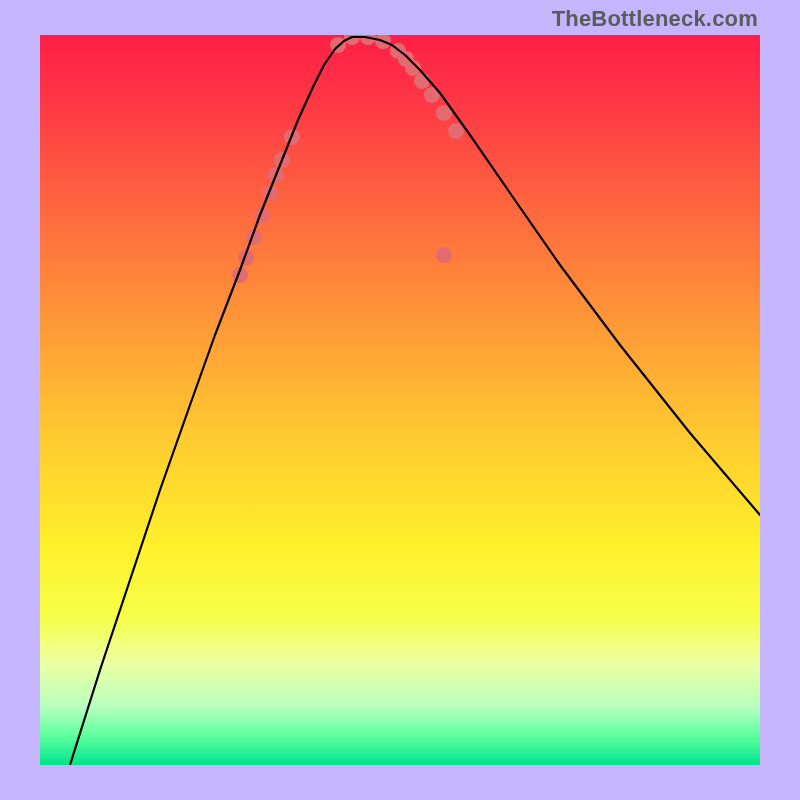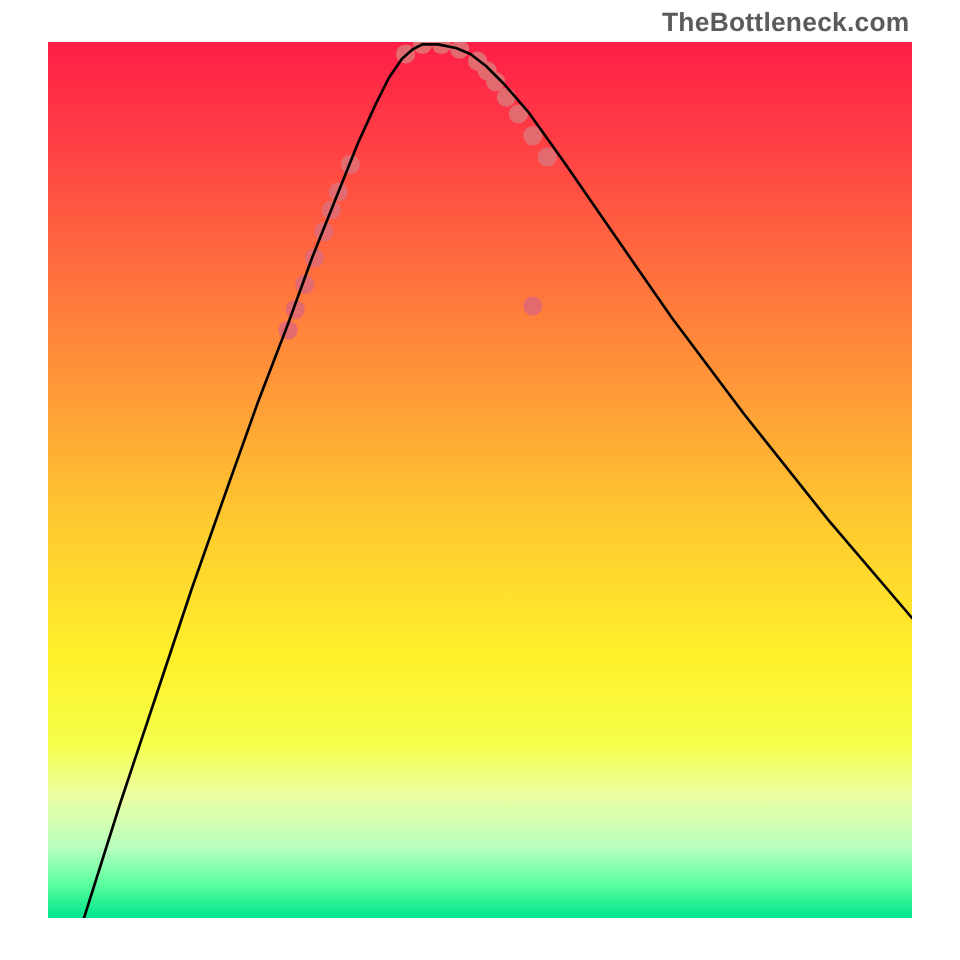--- a/index.html
+++ b/index.html
@@ -9,21 +9,21 @@
     height: 800px;
     background: #000;
     overflow: hidden;
   }
   .frame {
     position: absolute;
     left: 0;
     top: 0;
     width: 800px;
     height: 800px;
-    background: #ffffff;
+    background: #c4b5fd;
   }
   .plot-area {
     position: absolute;
     left: 40px;
     top: 35px;
     width: 720px;
     height: 730px;
     overflow: hidden;
   }
   .gradient-bg {

